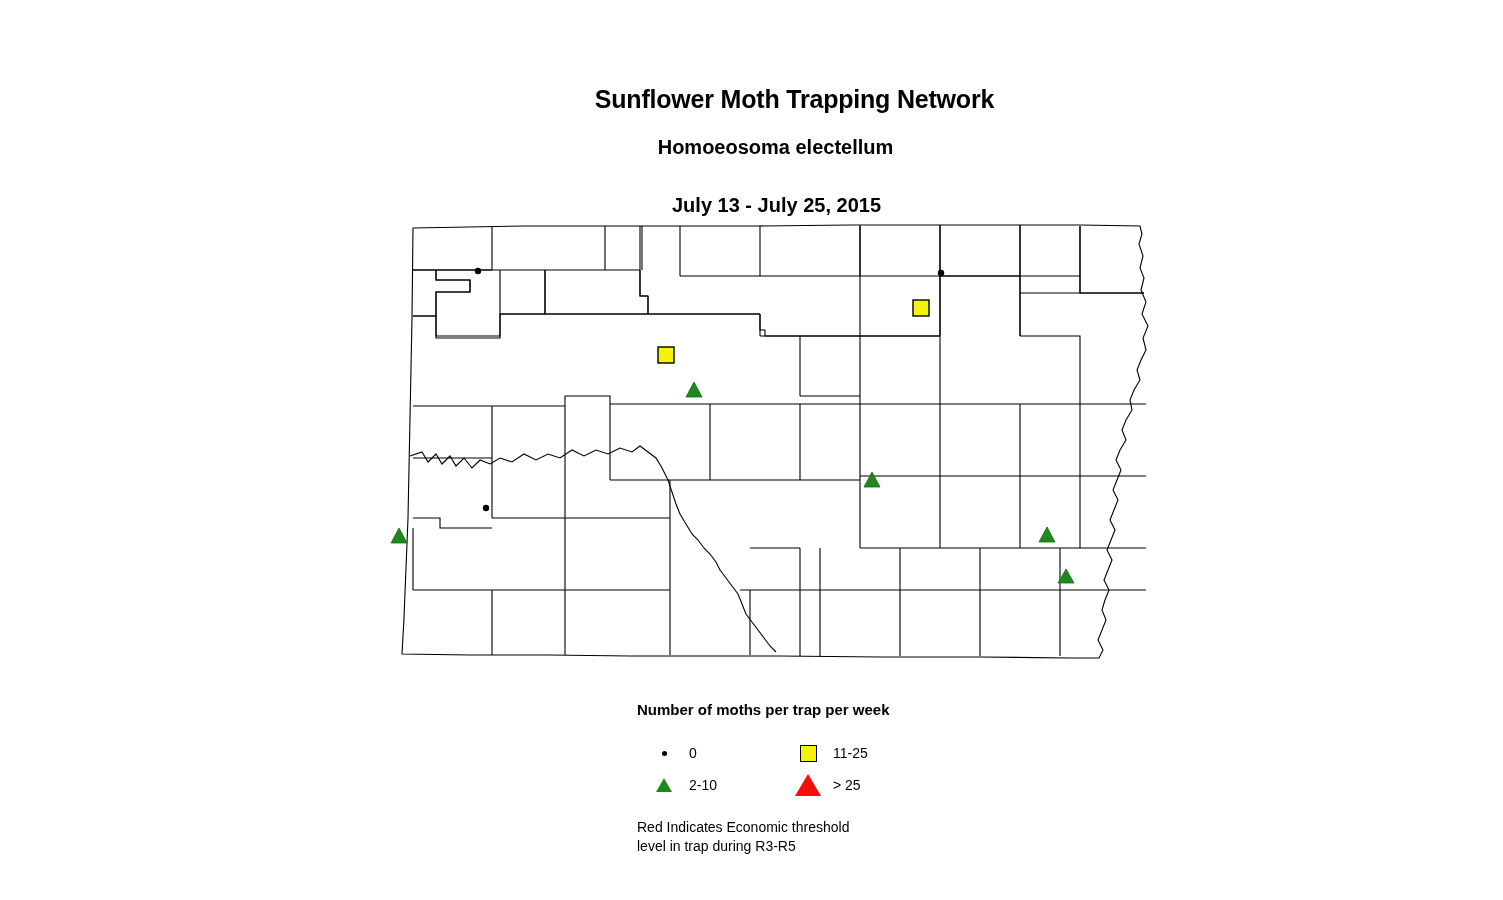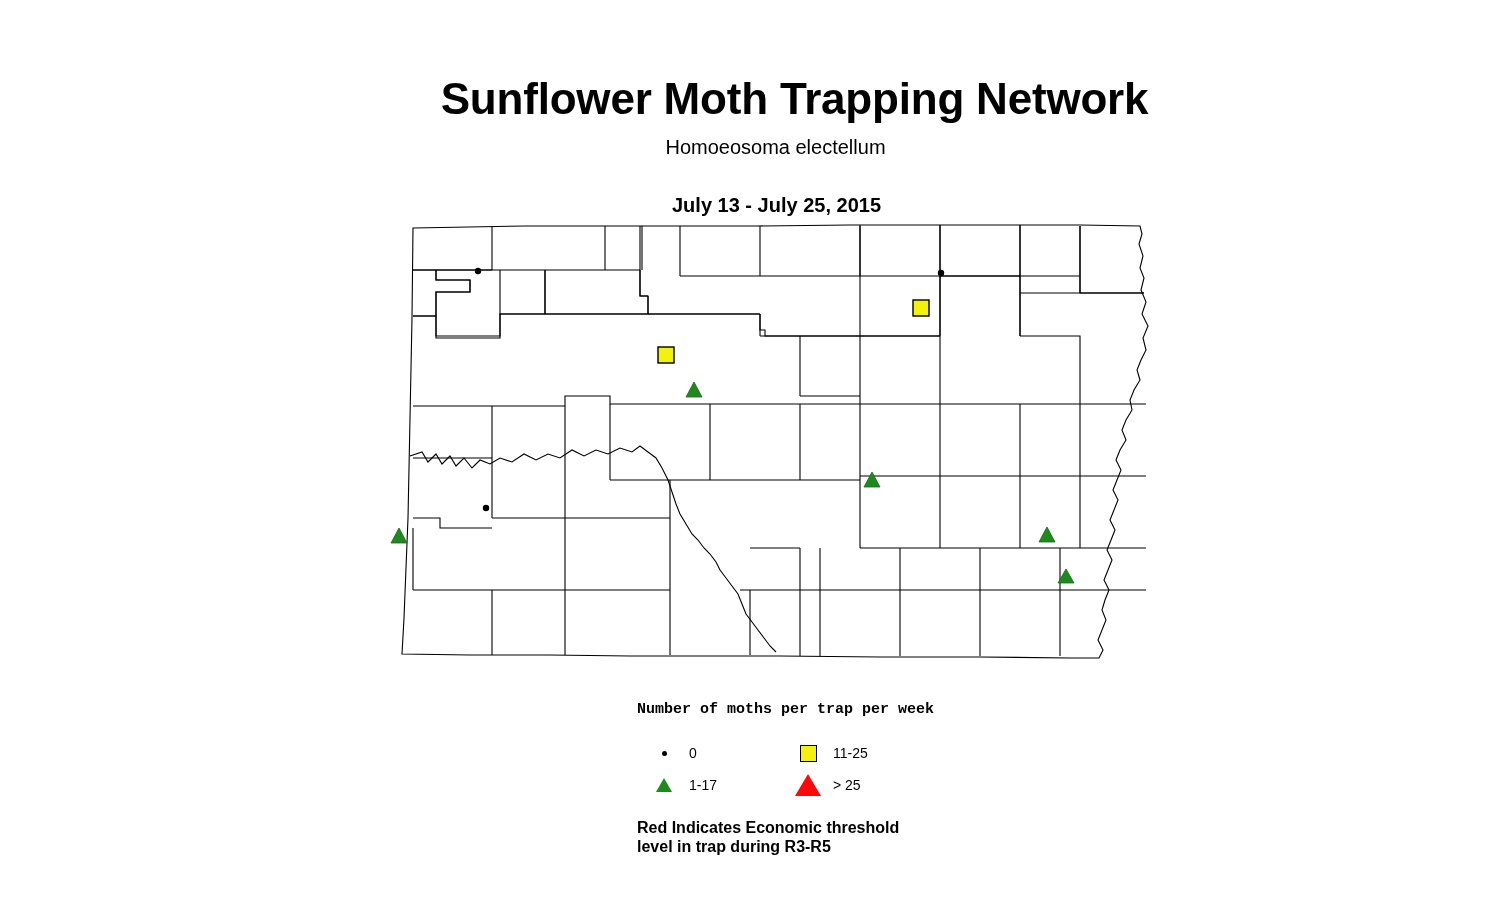--- a/index.html
+++ b/index.html
@@ -25,30 +25,30 @@
   }
 
   .title-block {
     position: absolute;
     left: 0;
     top: 78px;
     width: 1503px;
     text-align: center;
   }
   .main-title {
-    font-size: 44px;
+    font-size: 25px;
     font-weight: bold;
     letter-spacing: -0.2px;
     line-height: 42px;
     margin: 0;
     padding-left: 86px;
   }
   .sub-title {
     font-size: 20px;
-    font-weight: normal;
+    font-weight: bold;
     line-height: 30px;
     margin: 0;
     padding-top: 12px;
     padding-left: 48px;
   }
   .date-title {
     font-size: 20px;
     font-weight: bold;
     line-height: 30px;
     margin: 12px;
@@ -69,21 +69,20 @@
     position: absolute;
     left: 637px;
     top: 700px;
     width: 420px;
   }
   .legend-title {
     font-size: 15px;
     font-weight: bold;
     line-height: 20px;
     margin: 0 0 22px 0;
-    font-family: Liberation Mono, monospace;
   }
   .legend-grid {
     position: relative;
     height: 62px;
   }
   .legend-item {
     position: absolute;
     display: flex;
     align-items: center;
     height: 22px;
@@ -123,22 +122,22 @@
     border: 1px solid #000000;
   }
   .sym-tri-red {
     width: 0; height: 0;
     border-left: 13px solid transparent;
     border-right: 13px solid transparent;
     border-bottom: 22px solid #fa0a0a;
   }
 
   .legend-note {
-    font-size: 16px;
-    font-weight: bold;
+    font-size: 14px;
+    font-weight: normal;
     line-height: 19px;
     margin: 14px 0 0 0;
     white-space: pre-line;
   }
 </style>
 </head>
 <body>
 
 <div id="page">
 
@@ -372,21 +371,21 @@
         <span class="legend-sym">
           <span class="sym-square-yellow"></span>
         </span>
         <span class="legend-label">11-25</span>
       </div>
 
       <div class="legend-item li-r2 li-c1">
         <span class="legend-sym">
           <span class="sym-tri-green"></span>
         </span>
-        <span class="legend-label">1-17</span>
+        <span class="legend-label">2-10</span>
       </div>
 
       <div class="legend-item li-r2 li-c2">
         <span class="legend-sym">
           <span class="sym-tri-red"></span>
         </span>
         <span class="legend-label">&gt; 25</span>
       </div>
 
     </div>

